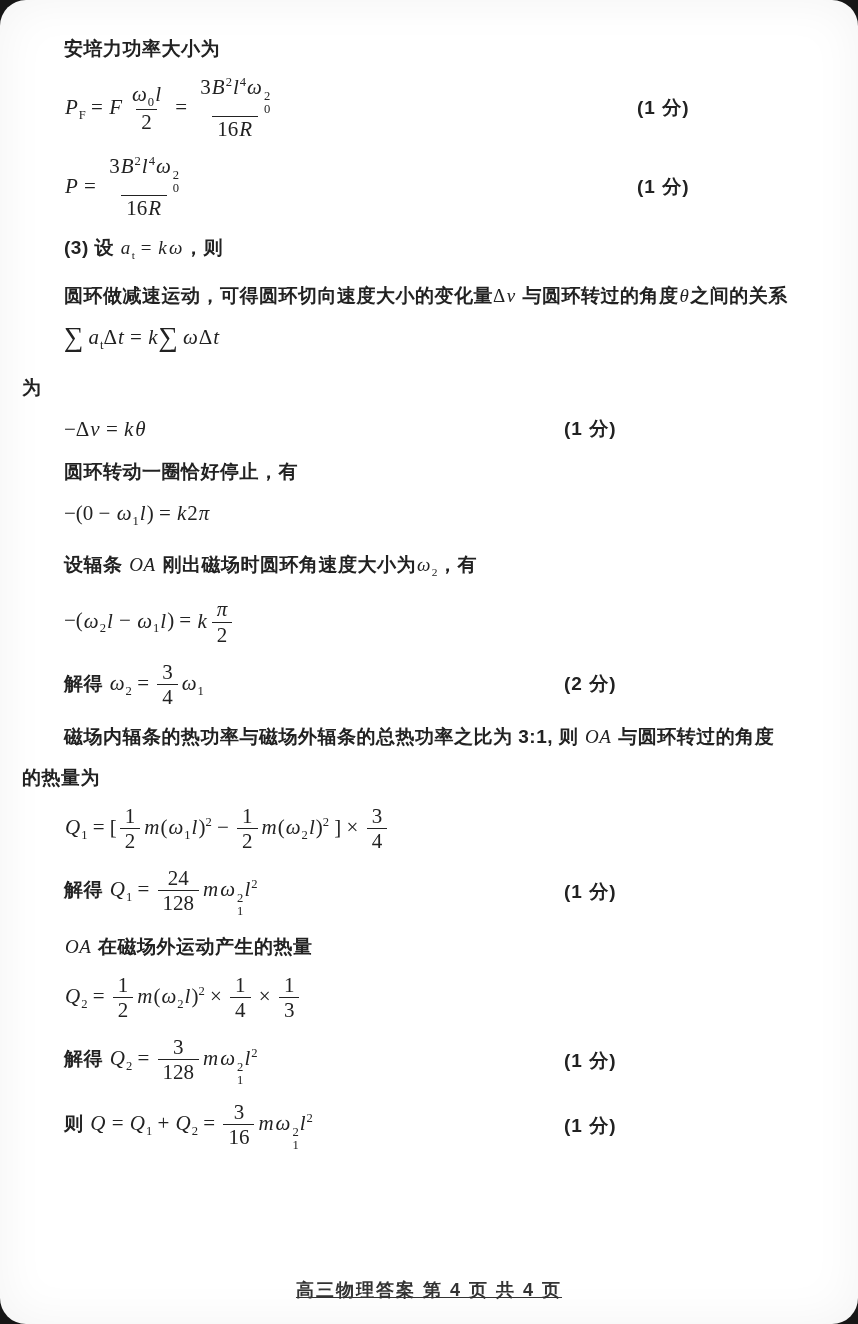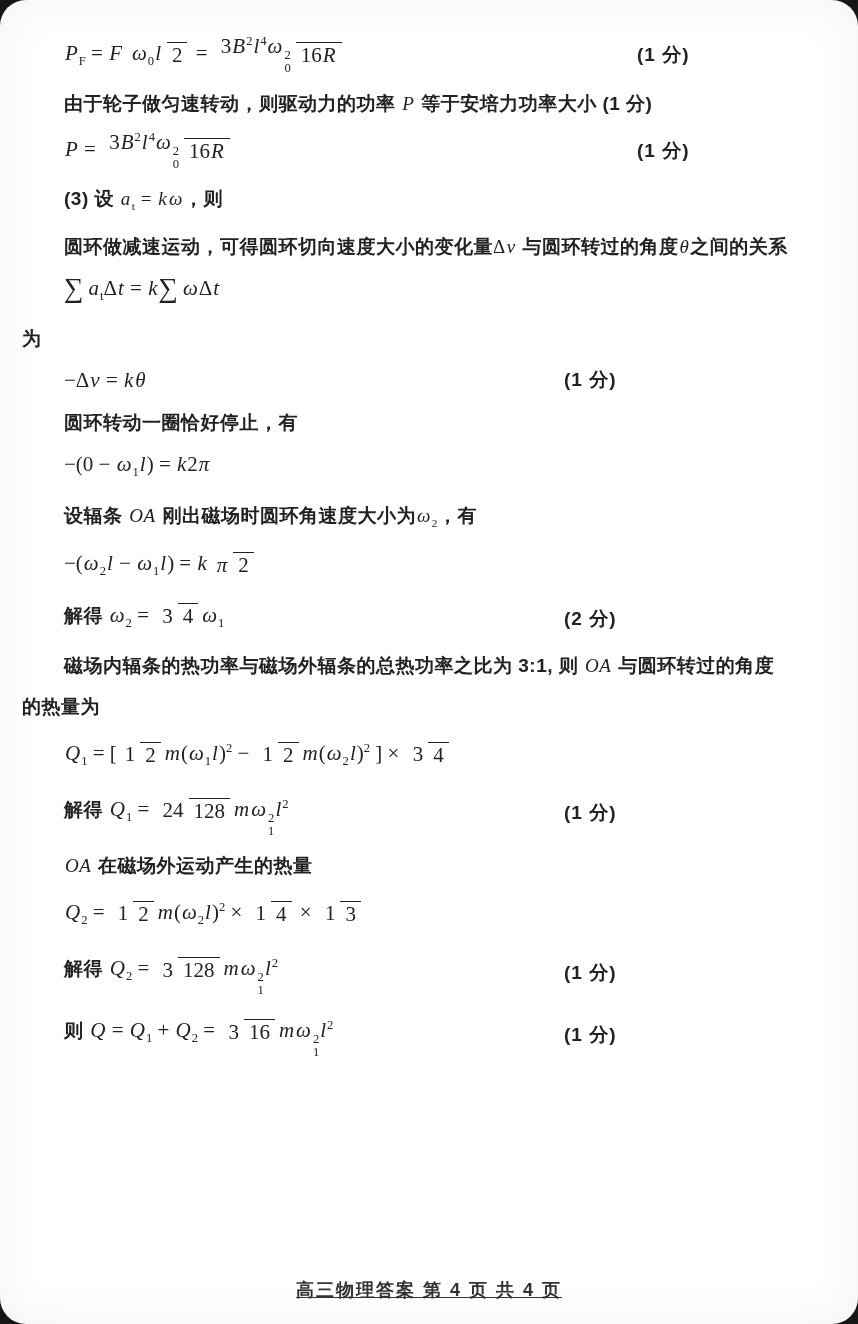--- a/index.html
+++ b/index.html
@@ -16,50 +16,50 @@
   .line.flush{margin-left:0;}
   .line.item{}
   .mtext{font-family:"Liberation Sans",sans-serif;font-weight:600;letter-spacing:0.5px;font-size:19px;}
   .mop{font-family:"Liberation Serif",serif;font-weight:500;white-space:pre;}
   .mvar{font-family:"Liberation Serif",serif;font-style:italic;font-weight:500;padding:0 1px;}
   sub.msub{font-family:"Liberation Serif",serif;font-style:normal;font-size:0.6em;font-weight:500;}
   sup.msup{font-family:"Liberation Serif",serif;font-style:normal;font-size:0.6em;font-weight:500;}
   .supsub{display:inline-flex;flex-direction:column;align-items:flex-start;
           font-family:"Liberation Serif",serif;font-style:normal;font-weight:500;
           font-size:0.6em;line-height:1.05;vertical-align:-0.45em;margin-left:1px;}
-  .frac{display:inline-flex;flex-direction:row;align-items:center;vertical-align:middle;
+  .frac{display:inline-flex;flex-direction:column;align-items:center;vertical-align:middle;
         margin:0 3px;line-height:1.15;font-family:"Liberation Serif",serif;font-weight:500;}
   .frac .num{padding:0 5px;text-align:center;}
   .frac .den{border-top:1.7px solid #222;padding:0 5px;text-align:center;}
   .sum{font-family:"Liberation Serif",serif;font-size:1.3em;font-weight:500;
        margin:0 4px 0 0;vertical-align:-2px;}
   .score{position:absolute;top:50%;transform:translateY(-50%);
          font-family:"Liberation Sans",sans-serif;font-size:19px;font-weight:700;
          letter-spacing:1px;color:#222;white-space:nowrap;}
   .score.near{left:500px;}
   .score.far{left:573px;}
   .footer{position:absolute;left:0;right:0;bottom:22px;text-align:center;
           font-size:18px;font-weight:600;letter-spacing:2px;color:#333;text-decoration:underline;}
 </style>
 </head>
 <body>
 
 <div class="page">
   <div class="content">
+      <div class="line text normal"><span class="mtext">安培力功率大小为</span></div>
       <div class="line math normal"><span class="mvar">P</span><sub class="msub">F</sub><span class="mop"> = </span><span class="mvar">F</span><span class="frac">
           <span class="num"><span class="mvar">ω</span><sub class="msub">0</sub><span class="mvar">l</span></span>
           <span class="den"><span class="mop">2</span></span>
         </span><span class="mop"> = </span><span class="frac">
           <span class="num"><span class="mop">3</span><span class="mvar">B</span><sup class="msup">2</sup><span class="mvar">l</span><sup class="msup">4</sup><span class="mvar">ω</span><span class="supsub">
               <span class="ss-sup">2</span>
               <span class="ss-sub">0</span>
             </span></span>
           <span class="den"><span class="mop">16</span><span class="mvar">R</span></span>
         </span><span class="score far">(1 分)</span></div>
-      <div class="line text normal"><span class="mtext">由于轮子做匀速转动，则驱动力的功率 </span><span class="mvar">P</span><span class="mtext"> 等于安培力功率大小 (1 分)</span></div>
       <div class="line math normal"><span class="mvar">P</span><span class="mop"> = </span><span class="frac">
           <span class="num"><span class="mop">3</span><span class="mvar">B</span><sup class="msup">2</sup><span class="mvar">l</span><sup class="msup">4</sup><span class="mvar">ω</span><span class="supsub">
               <span class="ss-sup">2</span>
               <span class="ss-sub">0</span>
             </span></span>
           <span class="den"><span class="mop">16</span><span class="mvar">R</span></span>
         </span><span class="score far">(1 分)</span></div>
       <div class="line text item"><span class="mtext">(3) 设 </span><span class="mvar">a</span><sub class="msub">t</sub><span class="mop"> = </span><span class="mvar">k</span><span class="mvar">ω</span><span class="mtext">，则</span></div>
       <div class="line text normal"><span class="mtext">圆环做减速运动，可得圆环切向速度大小的变化量</span><span class="mop">Δ</span><span class="mvar">v</span><span class="mtext"> 与圆环转过的角度</span><span class="mvar">θ</span><span class="mtext">之间的关系</span></div>
       <div class="line math normal"><span class="sum">∑</span><span class="mvar">a</span><sub class="msub">t</sub><span class="mop">Δ</span><span class="mvar">t</span><span class="mop"> = </span><span class="mvar">k</span><span class="sum">∑</span><span class="mvar">ω</span><span class="mop">Δ</span><span class="mvar">t</span></div>

